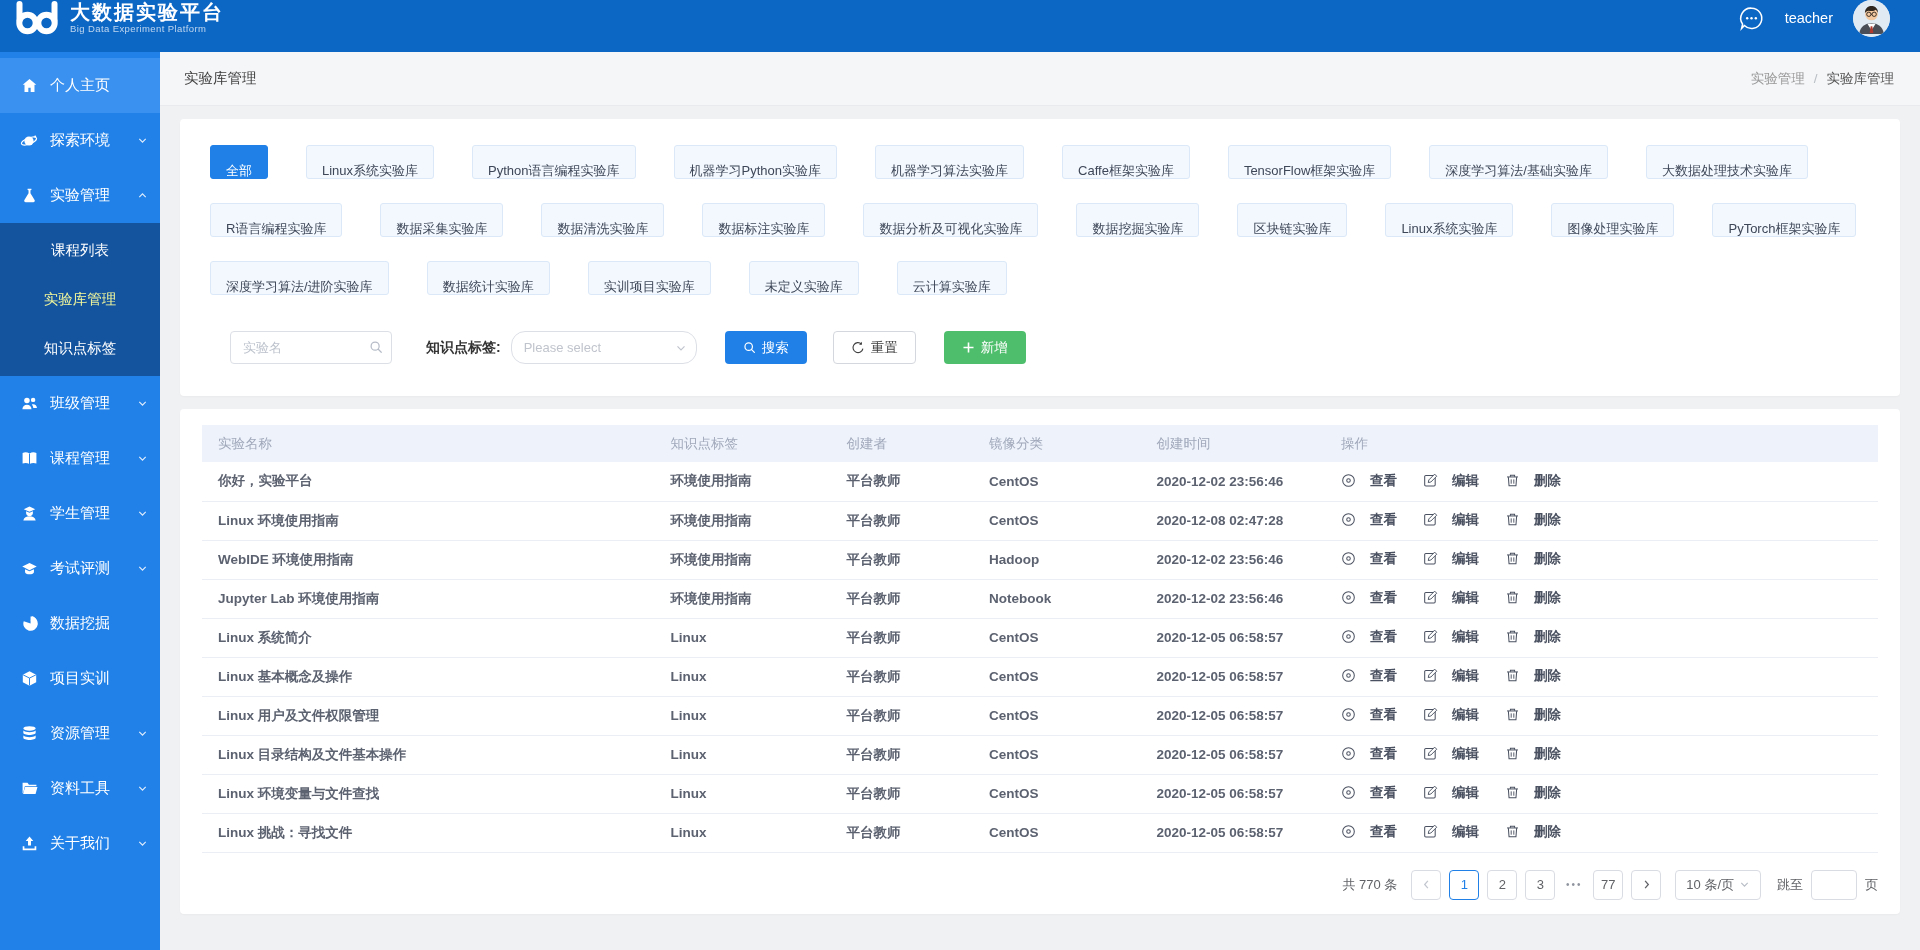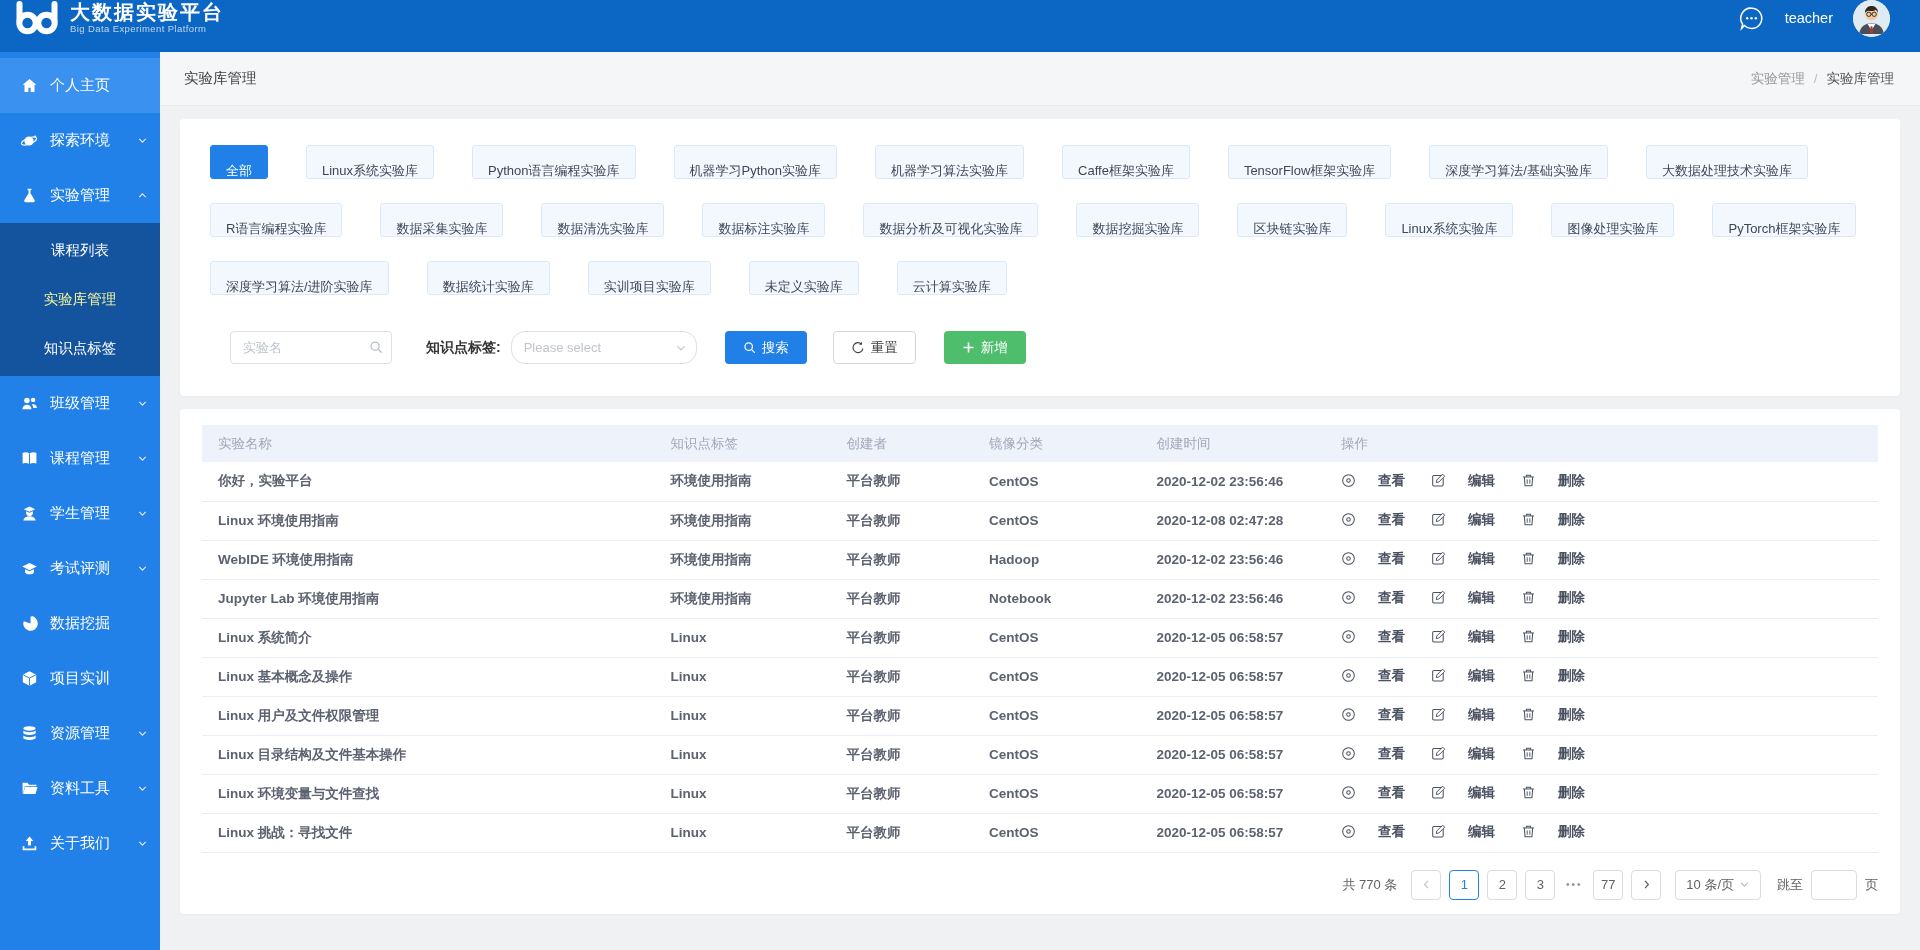--- a/index.html
+++ b/index.html
@@ -68,21 +68,21 @@
   .btn-plain { background: #fff; border-color: #d4d7de; color: #3f3f3f; margin-left: 26px; }
   .btn-success { background: #4fbe6c; color: #fff; margin-left: 28px; }
 
   
   .table-card { padding: 16px 22px 14px; }
   table { width: 100%; border-collapse: collapse; table-layout: fixed; }
   thead th { background: #eef3fb; height: 37px; font-weight: 400; font-size: 13.5px; color: #a0a8ba;
              text-align: left; padding: 0 10px 0 16px; white-space: nowrap; }
   tbody td { height: 39px; border-bottom: 1px solid #ebeef5; font-size: 13.5px; color: #5c6270;
              padding: 0 10px 0 16px; white-space: nowrap; overflow: hidden; font-weight: bold; }
-  .op { display: inline-flex; align-items: center; gap: 22px; color: #4a5160; cursor: pointer; margin-right: 26px; }
+  .op { display: inline-flex; align-items: center; gap: 14px; color: #4a5160; cursor: pointer; margin-right: 26px; }
   .op svg { flex: none; }
 
   
   .pagination { display: flex; align-items: center; justify-content: flex-end; gap: 8px;
                 margin-top: 17px; font-size: 13px; color: #606266; }
   .pg-total { margin-right: 6px; }
   .pg-btn { min-width: 30px; height: 30px; border: 1px solid #d9dce3; border-radius: 4px; background: #fff;
             display: inline-flex; align-items: center; justify-content: center; font-size: 13px; color: #606266;
             cursor: pointer; font-family: inherit; padding: 0 6px; }
   .pg-btn.active { border-color: #2080e8; color: #2080e8; }

